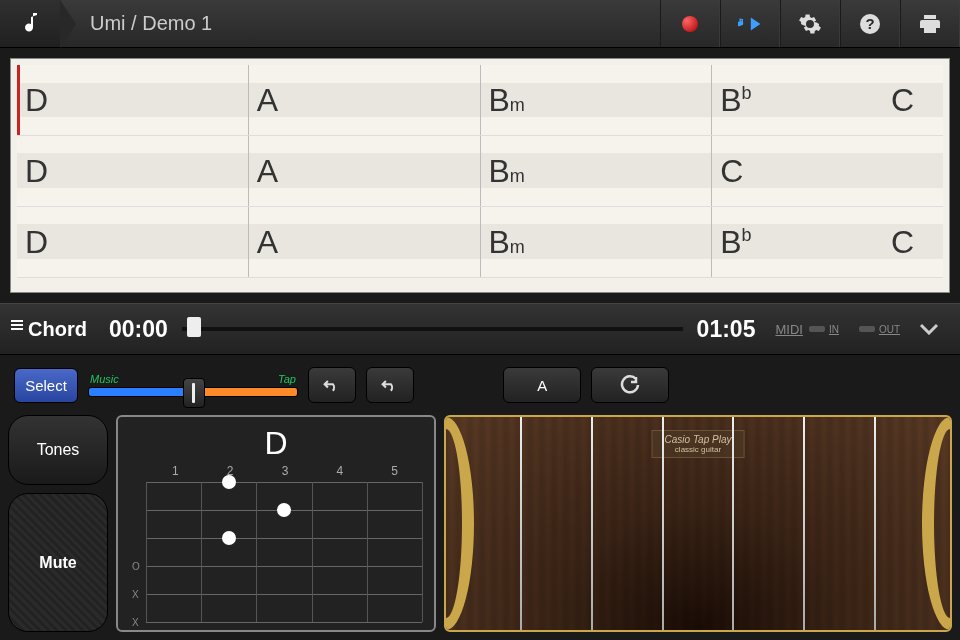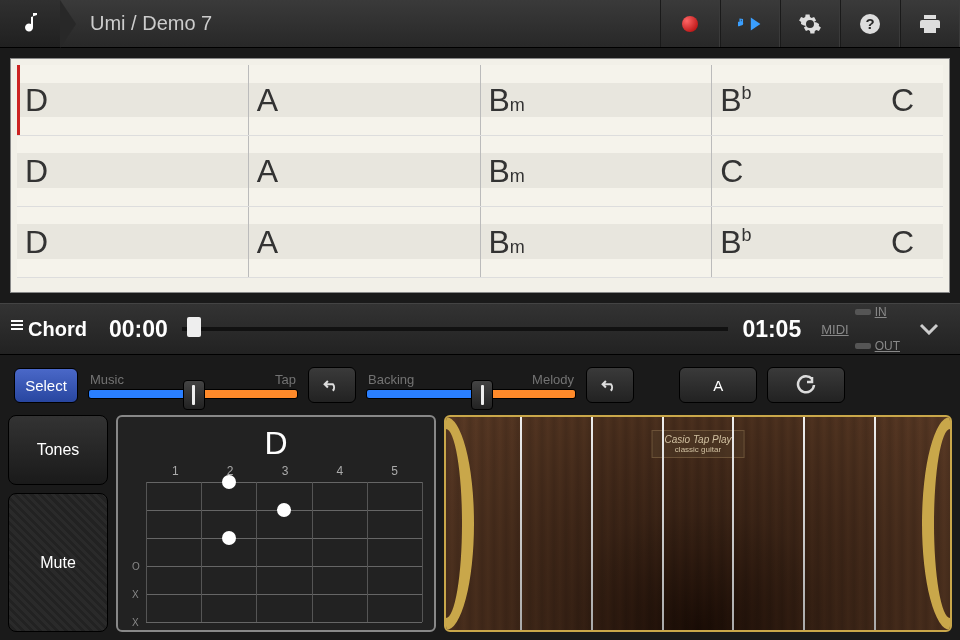--- a/index.html
+++ b/index.html
@@ -25,42 +25,42 @@
 .chord-name .sup { font-size: 18px; vertical-align: super; margin-left: 1px; }
 .chord-cell .second { margin-left: auto; margin-right: 30px; }
 
 
 .transport { height: 52px; background: linear-gradient(#333, #222); display: flex; align-items: center; border-top: 1px solid #444; border-bottom: 1px solid #000; padding: 0 10px; }
 .tp-label { color: #fff; font-size: 20px; font-weight: bold; margin-right: 14px; display: flex; gap: 4px; }
 .tp-time { color: #fff; font-size: 23px; font-weight: 700; margin: 0 8px; }
 .tp-track { flex: 1; height: 4px; background: #111; position: relative; margin: 0 6px; }
 .tp-thumb { position: absolute; left: 1%; top: -10px; width: 14px; height: 20px; background: #eee; border-radius: 2px; }
 .tp-midi { color: #888; font-size: 13px; margin-left: 12px; display: flex; align-items: center; gap: 6px; text-decoration: underline; }
-.tp-io { display: flex; flex-direction: column; gap: 20px; font-size: 12px; }
+.tp-io { display: flex; flex-direction: row; gap: 20px; font-size: 10px; }
 .tp-io-row { display: flex; align-items: center; gap: 4px; }
 .tp-io-led { width: 16px; height: 6px; background: #555; border-radius: 2px; }
 .tp-chev { width: 42px; color: #ccc; display: flex; align-items: center; justify-content: center; margin-left: 8px; }
 
 
 .sliders { height: 60px; display: flex; align-items: center; padding: 0 14px; gap: 10px; }
 .btn { background: linear-gradient(#3a3a3a, #222); border: 1px solid #000; border-radius: 6px; color: #fff; padding: 8px 14px; font-size: 15px; cursor: pointer; display: flex; align-items: center; justify-content: center; }
 .btn.blue { background: linear-gradient(#4a68c8, #2846a0); }
 .slider-group { display: flex; flex-direction: column; gap: 2px; }
-.slider-labels { display: flex; justify-content: space-between; color: #737373; font-size: 13px; padding: 0 2px; }
+.slider-labels { display: flex; justify-content: space-between; color: #22c55e; font-size: 11px; padding: 0 2px; font-style: italic; }
 .slider-track { width: 210px; height: 10px; position: relative; border-radius: 3px; background: linear-gradient(to right, #2a7fff 0%, #2a7fff 50%, #ff8a2a 50%, #ff8a2a 100%); border: 1px solid #000; }
 .slider-thumb { position: absolute; top: -10px; left: 45%; width: 22px; height: 30px; background: linear-gradient(#444, #222); border: 1px solid #000; border-radius: 4px; display: flex; align-items: center; justify-content: center; }
 .slider-thumb::after { content: ''; width: 3px; height: 20px; background: #eee; border-radius: 1px; }
 .icon-btn { width: 48px; height: 36px; }
 .icon-btn.wide { width: 78px; }
 
 
 .bottom { display: flex; height: 225px; padding: 0 8px 8px 8px; gap: 8px; }
 .side-btns { display: flex; flex-direction: column; gap: 8px; width: 100px; }
-.side-btn { flex: 1; background: linear-gradient(#333, #1a1a1a); border: 1px solid #000; border-radius: 8px; color: #fff; display: flex; align-items: center; justify-content: center; font-size: 16px; cursor: pointer; }
-.side-btn.tall { flex: 2; background: repeating-linear-gradient(45deg, #2a2a2a, #2a2a2a 3px, #222 3px, #222 6px); font-weight: normal; }
+.side-btn { flex: 1; background: linear-gradient(#333, #1a1a1a); border: 1px solid #000; border-radius: 20px; color: #fff; display: flex; align-items: center; justify-content: center; font-size: 16px; cursor: pointer; }
+.side-btn.tall { flex: 2; background: repeating-linear-gradient(45deg, #2a2a2a, #2a2a2a 3px, #222 3px, #222 6px); font-weight: bold; }
 
 .fretboard { flex: 1.08; background: #222; border: 2px solid #888; border-radius: 6px; padding: 8px 12px; display: flex; flex-direction: column; max-width: 320px; }
 .fb-chord { color: #fff; font-size: 32px; text-align: center; margin-bottom: 2px; }
 .fb-grid { flex: 1; position: relative; margin-left: 16px; }
 .fb-nums { display: flex; justify-content: space-around; color: #aaa; font-size: 12px; padding-left: 2px; }
 .fb-strings { position: relative; height: 140px; margin-top: 4px; }
 .fb-string { position: absolute; left: 0; right: 0; height: 1px; background: #666; }
 .fb-fret { position: absolute; top: 0; bottom: 0; width: 1px; background: #555; }
 .fb-dot { position: absolute; width: 14px; height: 14px; background: #fff; border-radius: 50%; transform: translate(-50%, -50%); }
 .fb-open { position: absolute; left: -14px; color: #888; font-size: 10px; transform: translateY(-50%); }
@@ -76,21 +76,21 @@
 </style>
 </head>
 <body>
 
 <div class="topbar">
   <div class="home">
     <svg width="18" height="26" viewBox="0 0 18 26">
         <path fill="#fff" d="M12 2 v14 a4 4 0 1 1 -2 -3 V6 l6 -2 V2 z"></path>
       </svg>
   </div>
-  <div class="title">Umi / Demo 7</div>
+  <div class="title">Umi / Demo 1</div>
   <div class="ticon">
       <div class="rec-dot"></div>
     </div>
   <div class="ticon play-icon">
     <svg viewBox="0 0 30 20">
         <path fill="#3a9fff" d="M4 2 v5 a3 3 0 1 1 -2 -2 V0 l5 1 v5 a3 3 0 1 1 -2 -2 V2 z" transform="translate(0,3) scale(0.9)"></path>
         <path fill="#3a9fff" d="M16 2 l12 8 l-12 8 z"></path>
       </svg>
   </div>
   <div class="ticon">
@@ -198,29 +198,20 @@
         <span>Tap</span>
       </div>
     <div class="slider-track">
         <div class="slider-thumb" id="thumb1" style="left: 45%;"></div>
       </div>
   </div>
   <div class="btn icon-btn">
     <svg width="22" height="18" viewBox="0 0 22 18">
         <path fill="none" stroke="#ddd" stroke-width="2.5" d="M6 4 L2 8 L6 12 M2 8 h10 a6 6 0 0 1 0 8"></path>
       </svg>
-  </div>
-  <div class="slider-group">
-    <div class="slider-labels">
-        <span>Backing</span>
-        <span>Melody</span>
-      </div>
-    <div class="slider-track">
-        <div class="slider-thumb" id="thumb2" style="left: 50%;"></div>
-      </div>
   </div>
   <div class="btn icon-btn">
     <svg width="22" height="18" viewBox="0 0 22 18">
         <path fill="none" stroke="#ddd" stroke-width="2.5" d="M6 4 L2 8 L6 12 M2 8 h10 a6 6 0 0 1 0 8"></path>
       </svg>
   </div>
   <div style="flex:0.2"></div>
   <div class="btn icon-btn wide">A</div>
   <div class="btn icon-btn wide">
     <svg width="20" height="20" viewBox="0 0 20 20">

